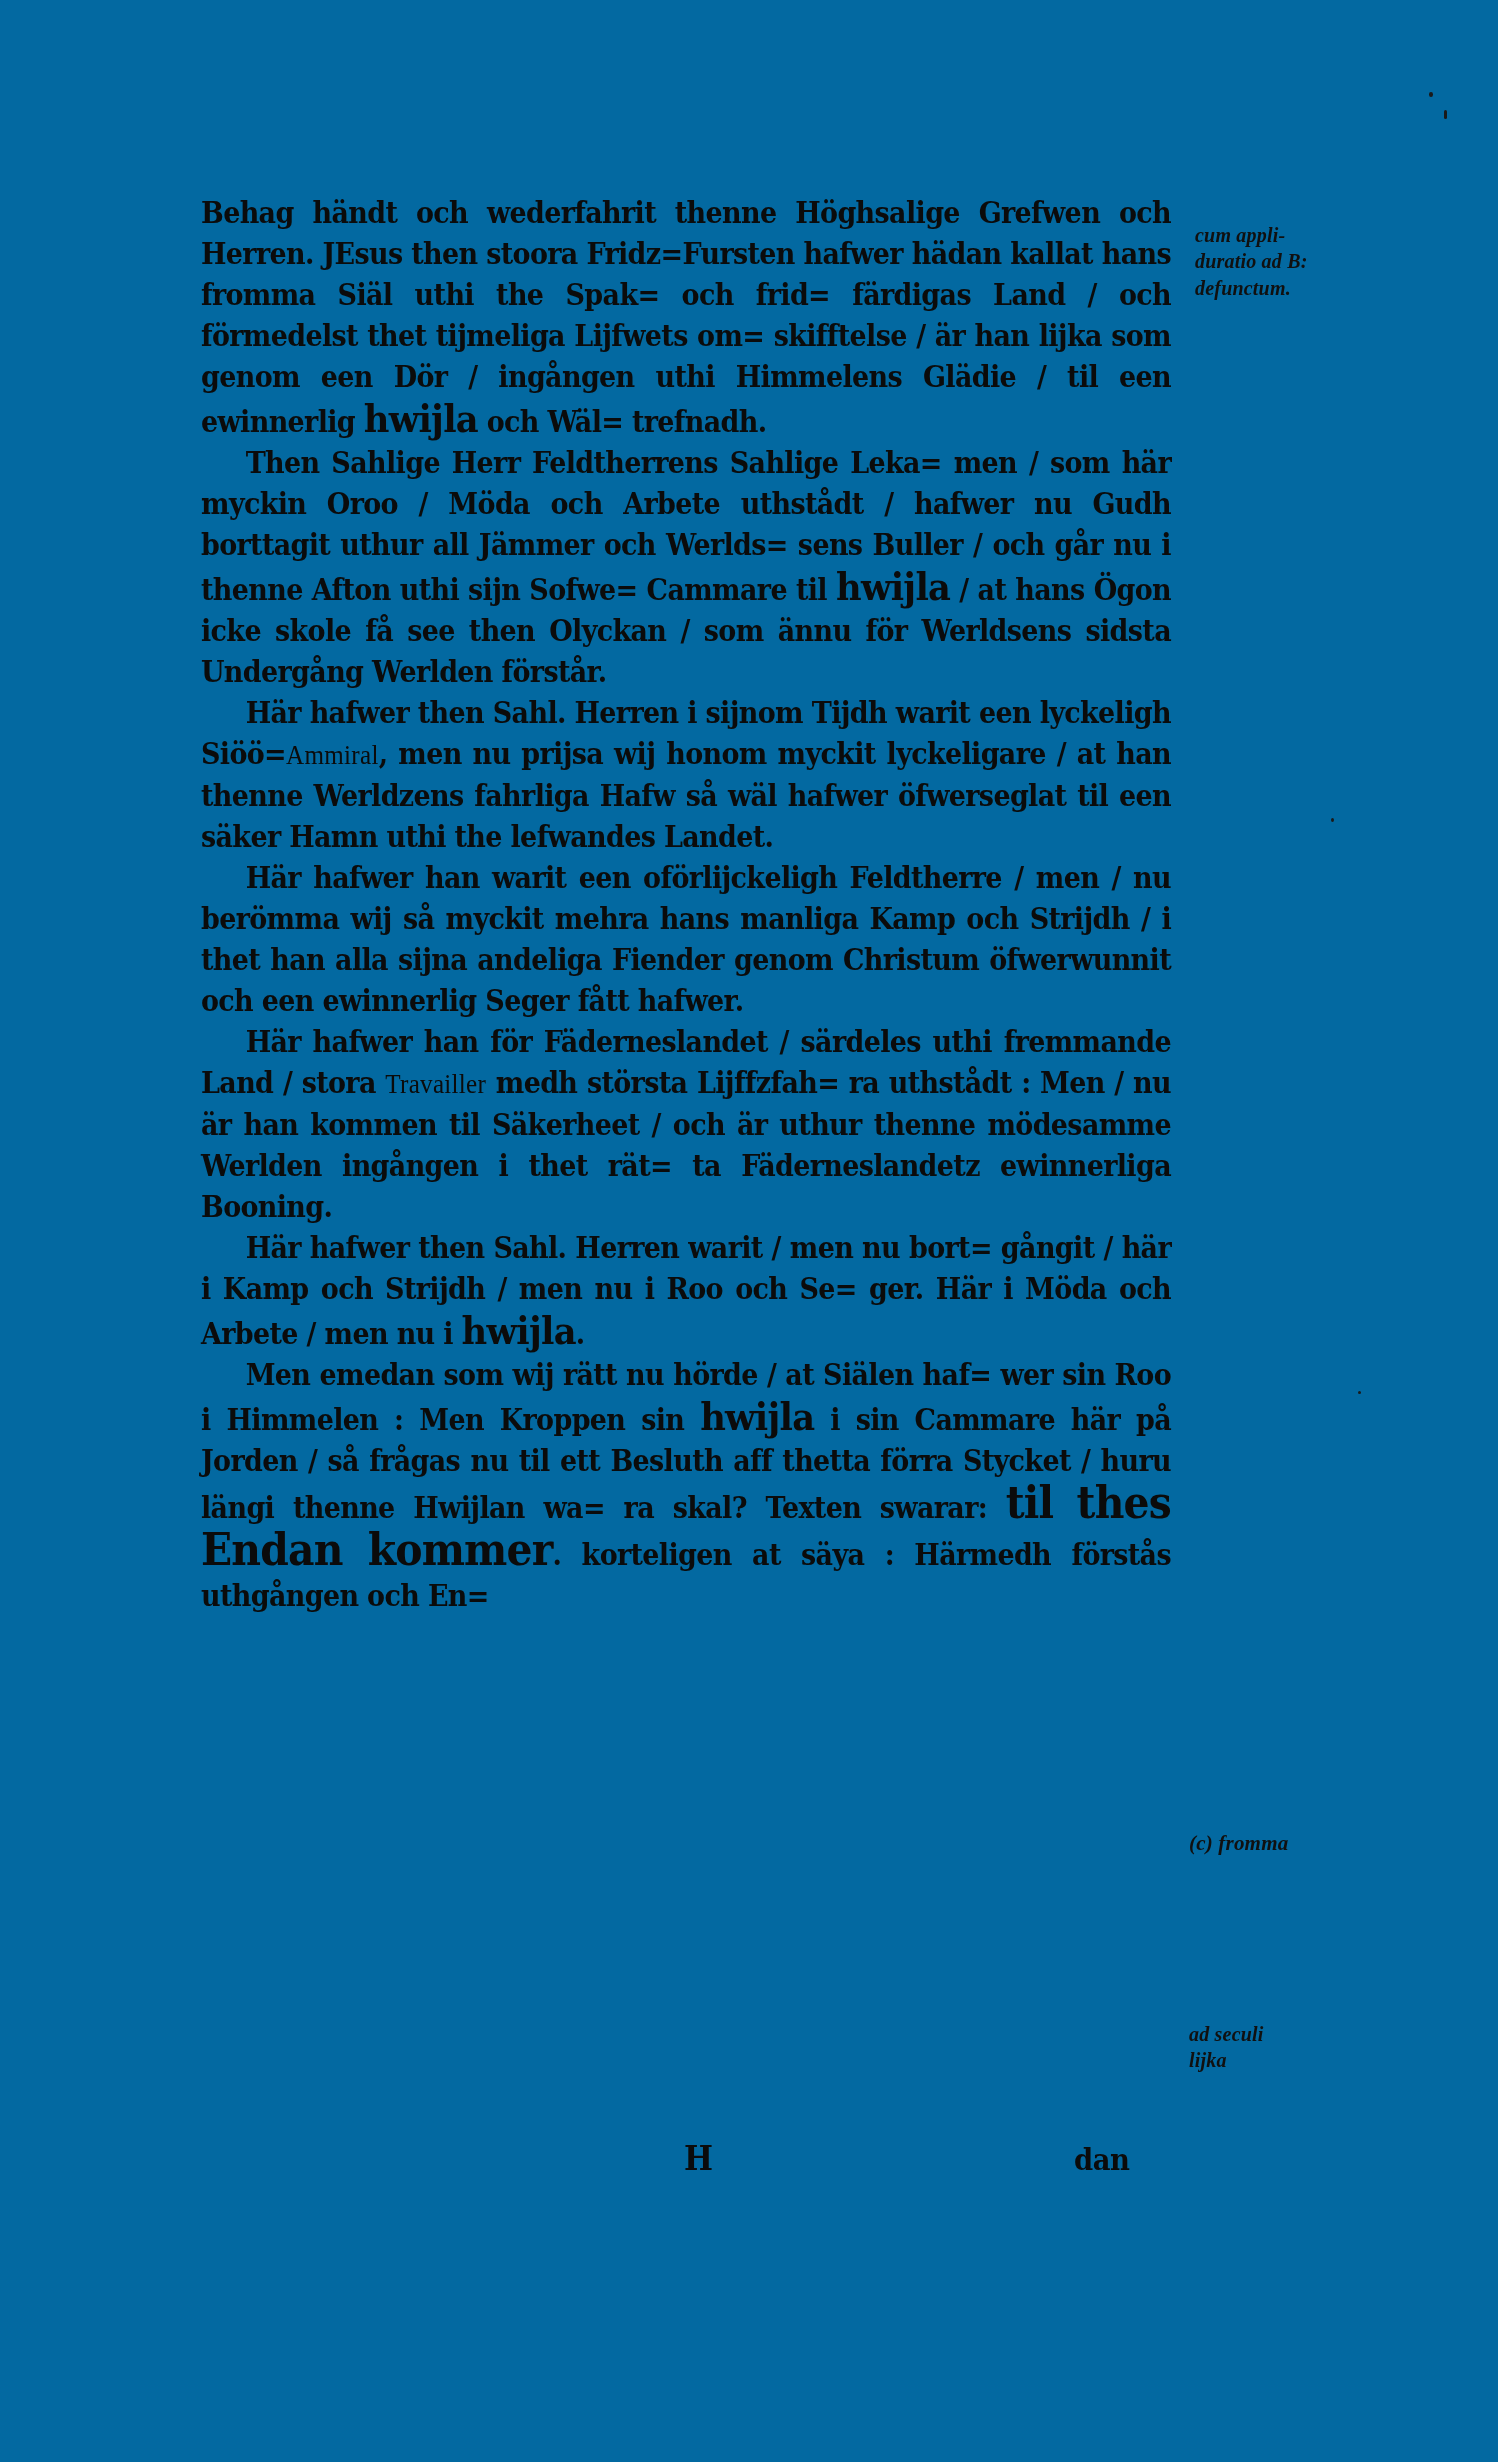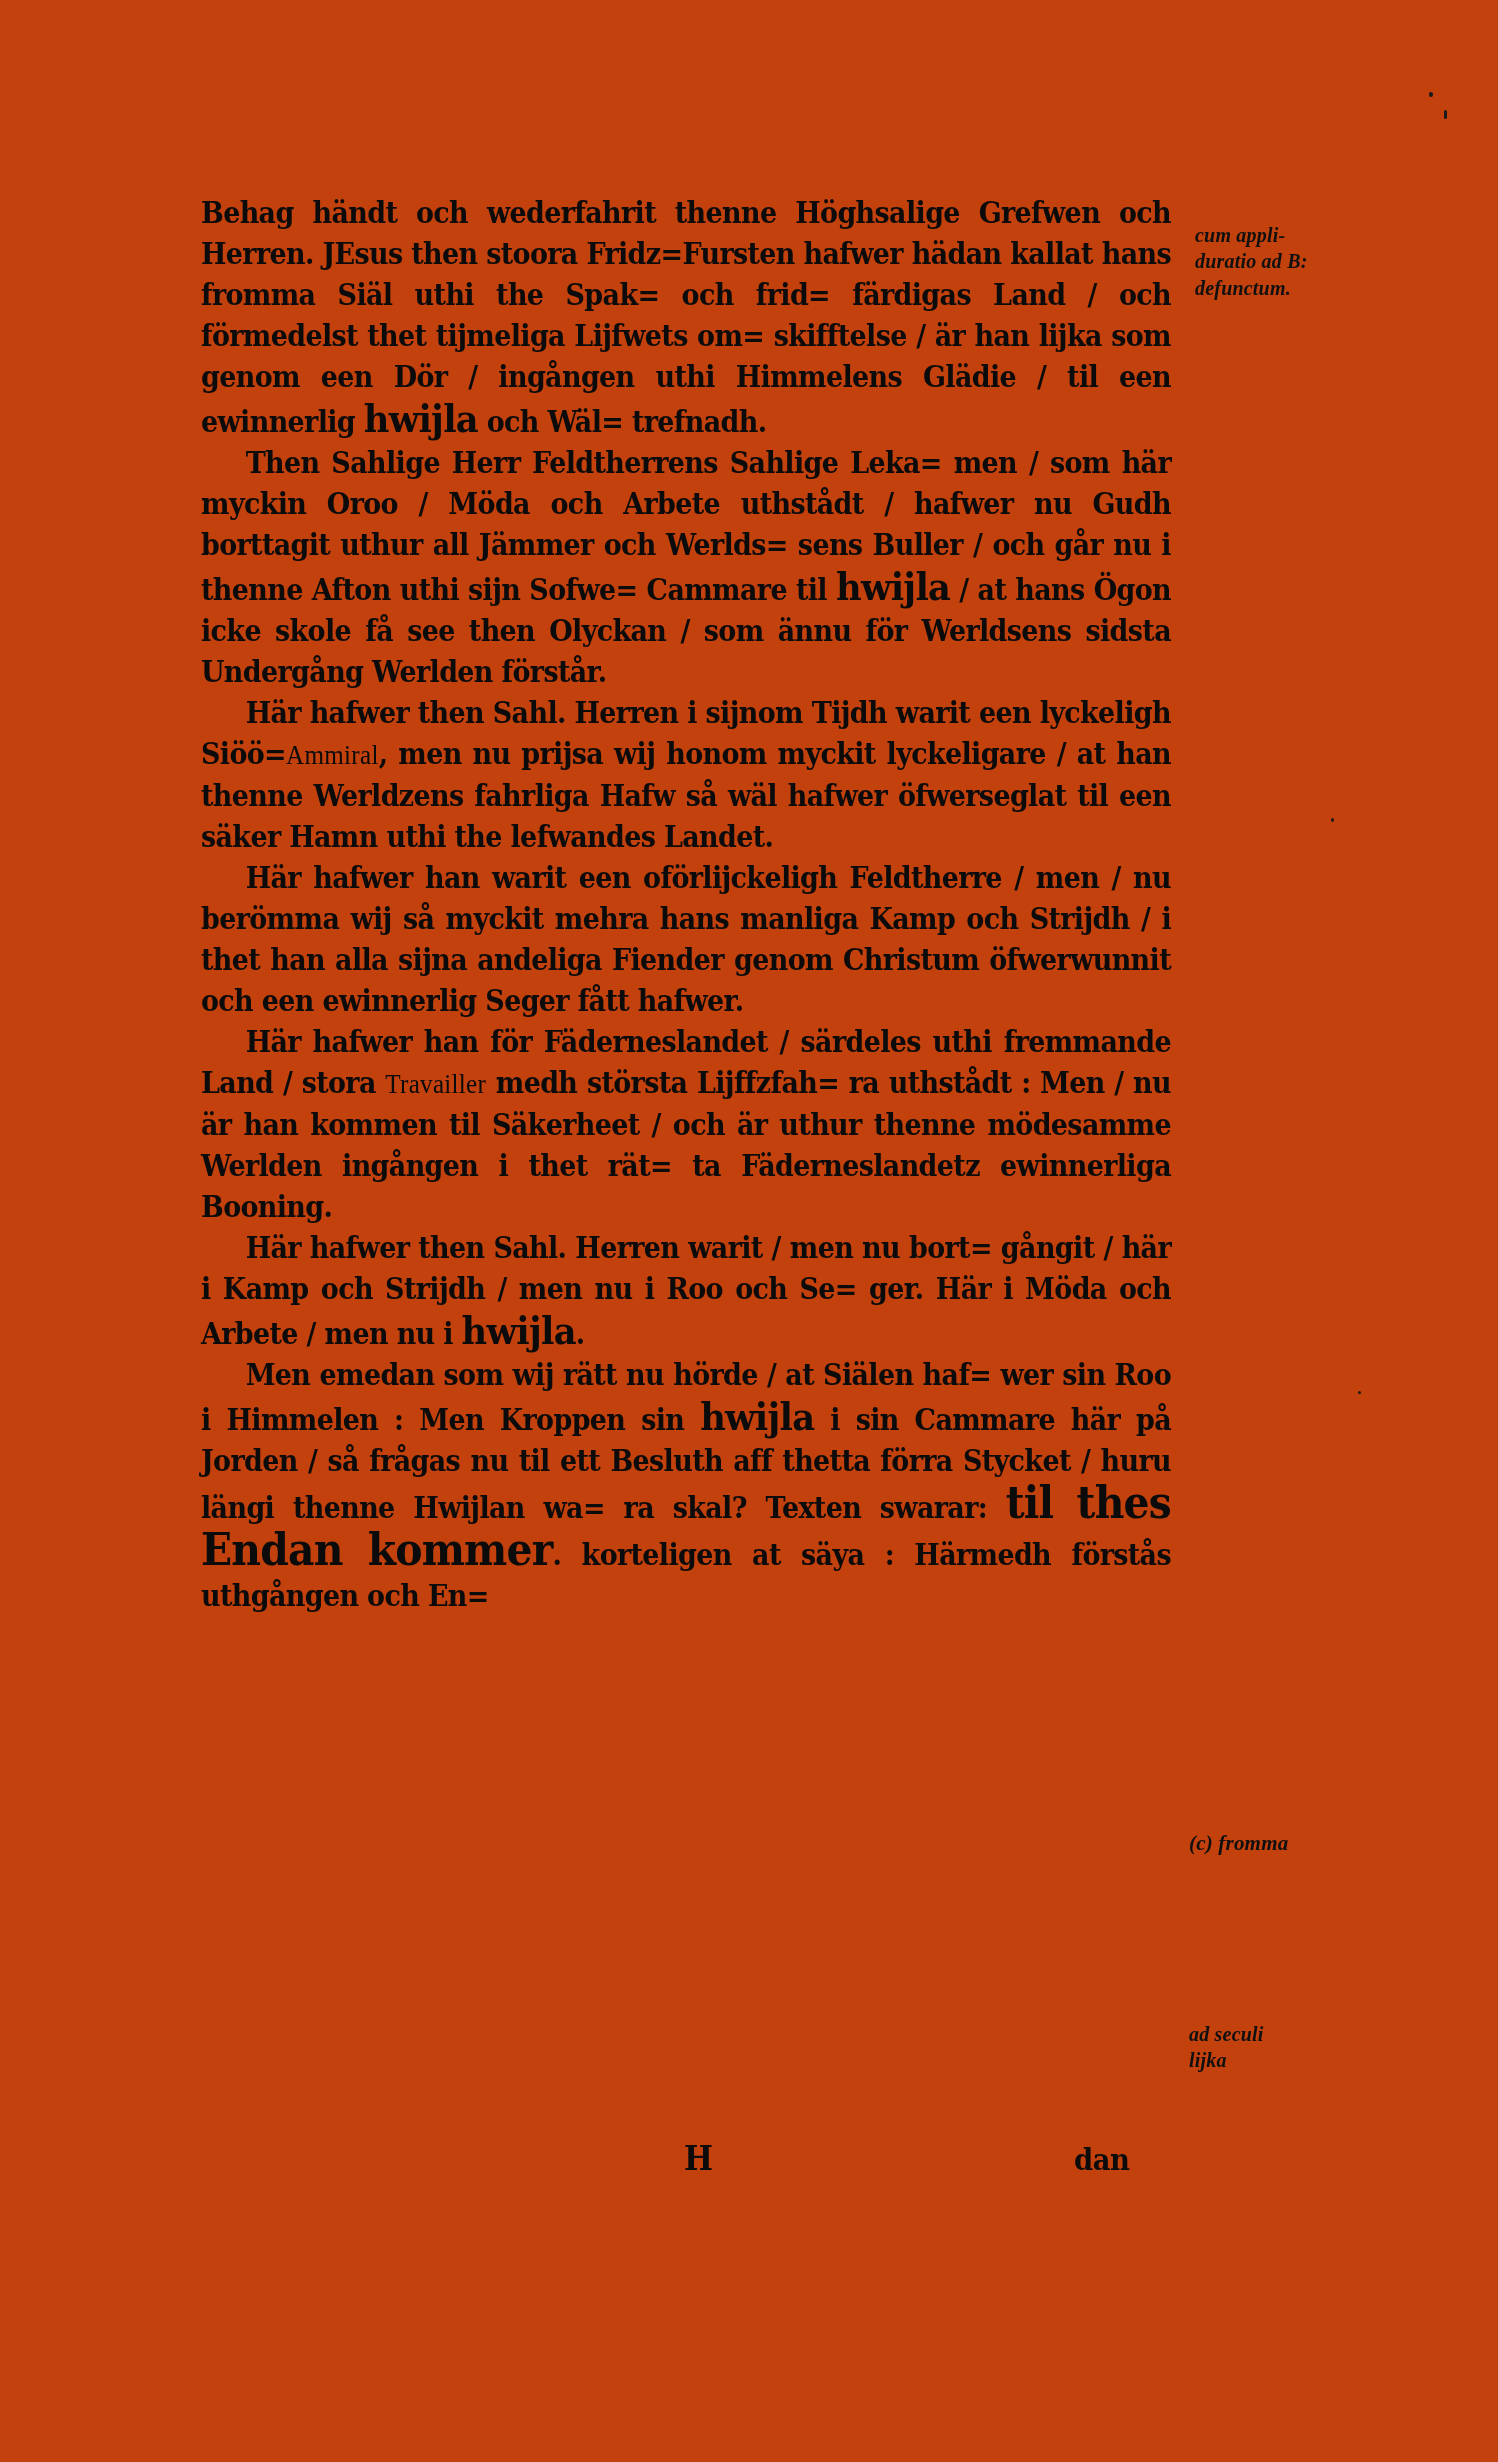--- a/index.html
+++ b/index.html
@@ -12,21 +12,21 @@
     height: 2462px;
     position: relative;
     overflow: hidden;
     font-family: "DejaVu Serif", serif;
   }
 
   
   #page {
     position: absolute;
     inset: 0;
-    background: #c2410c;
+    background: #0369a1;
   }
 
   
   #textblock {
     position: absolute;
     left: 201px;
     top: 193px;
     width: 970px;
   }
 

